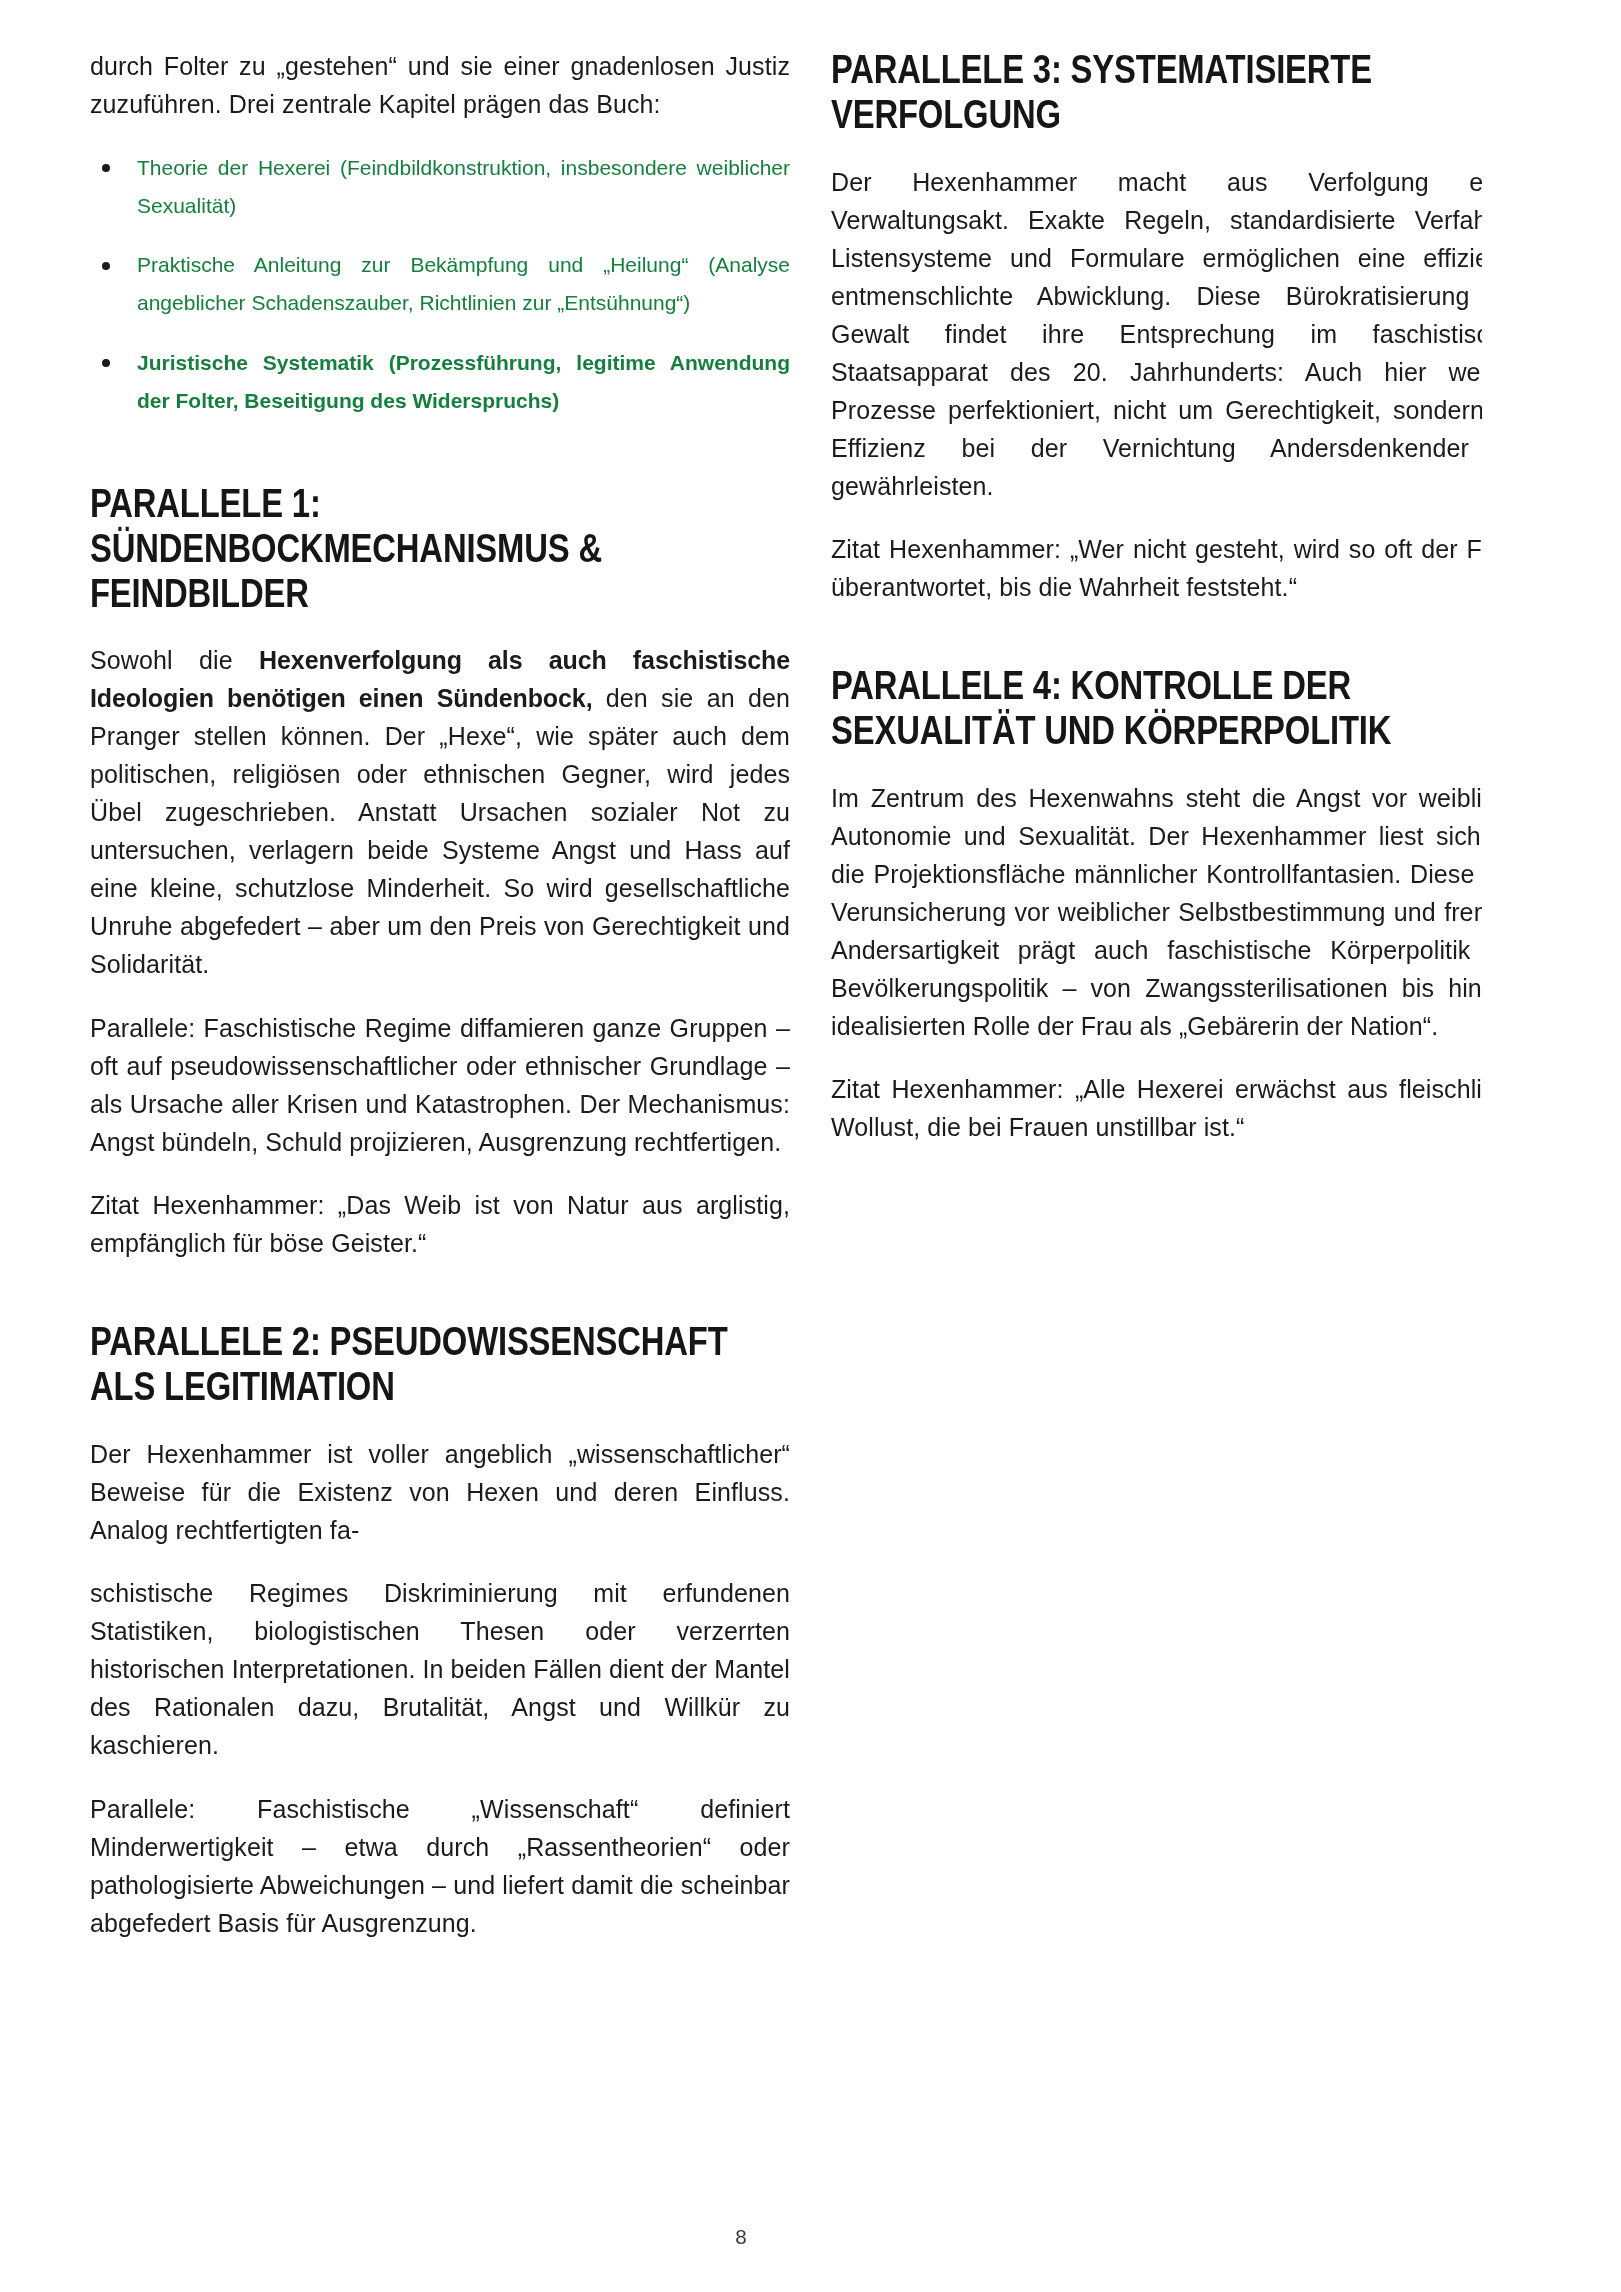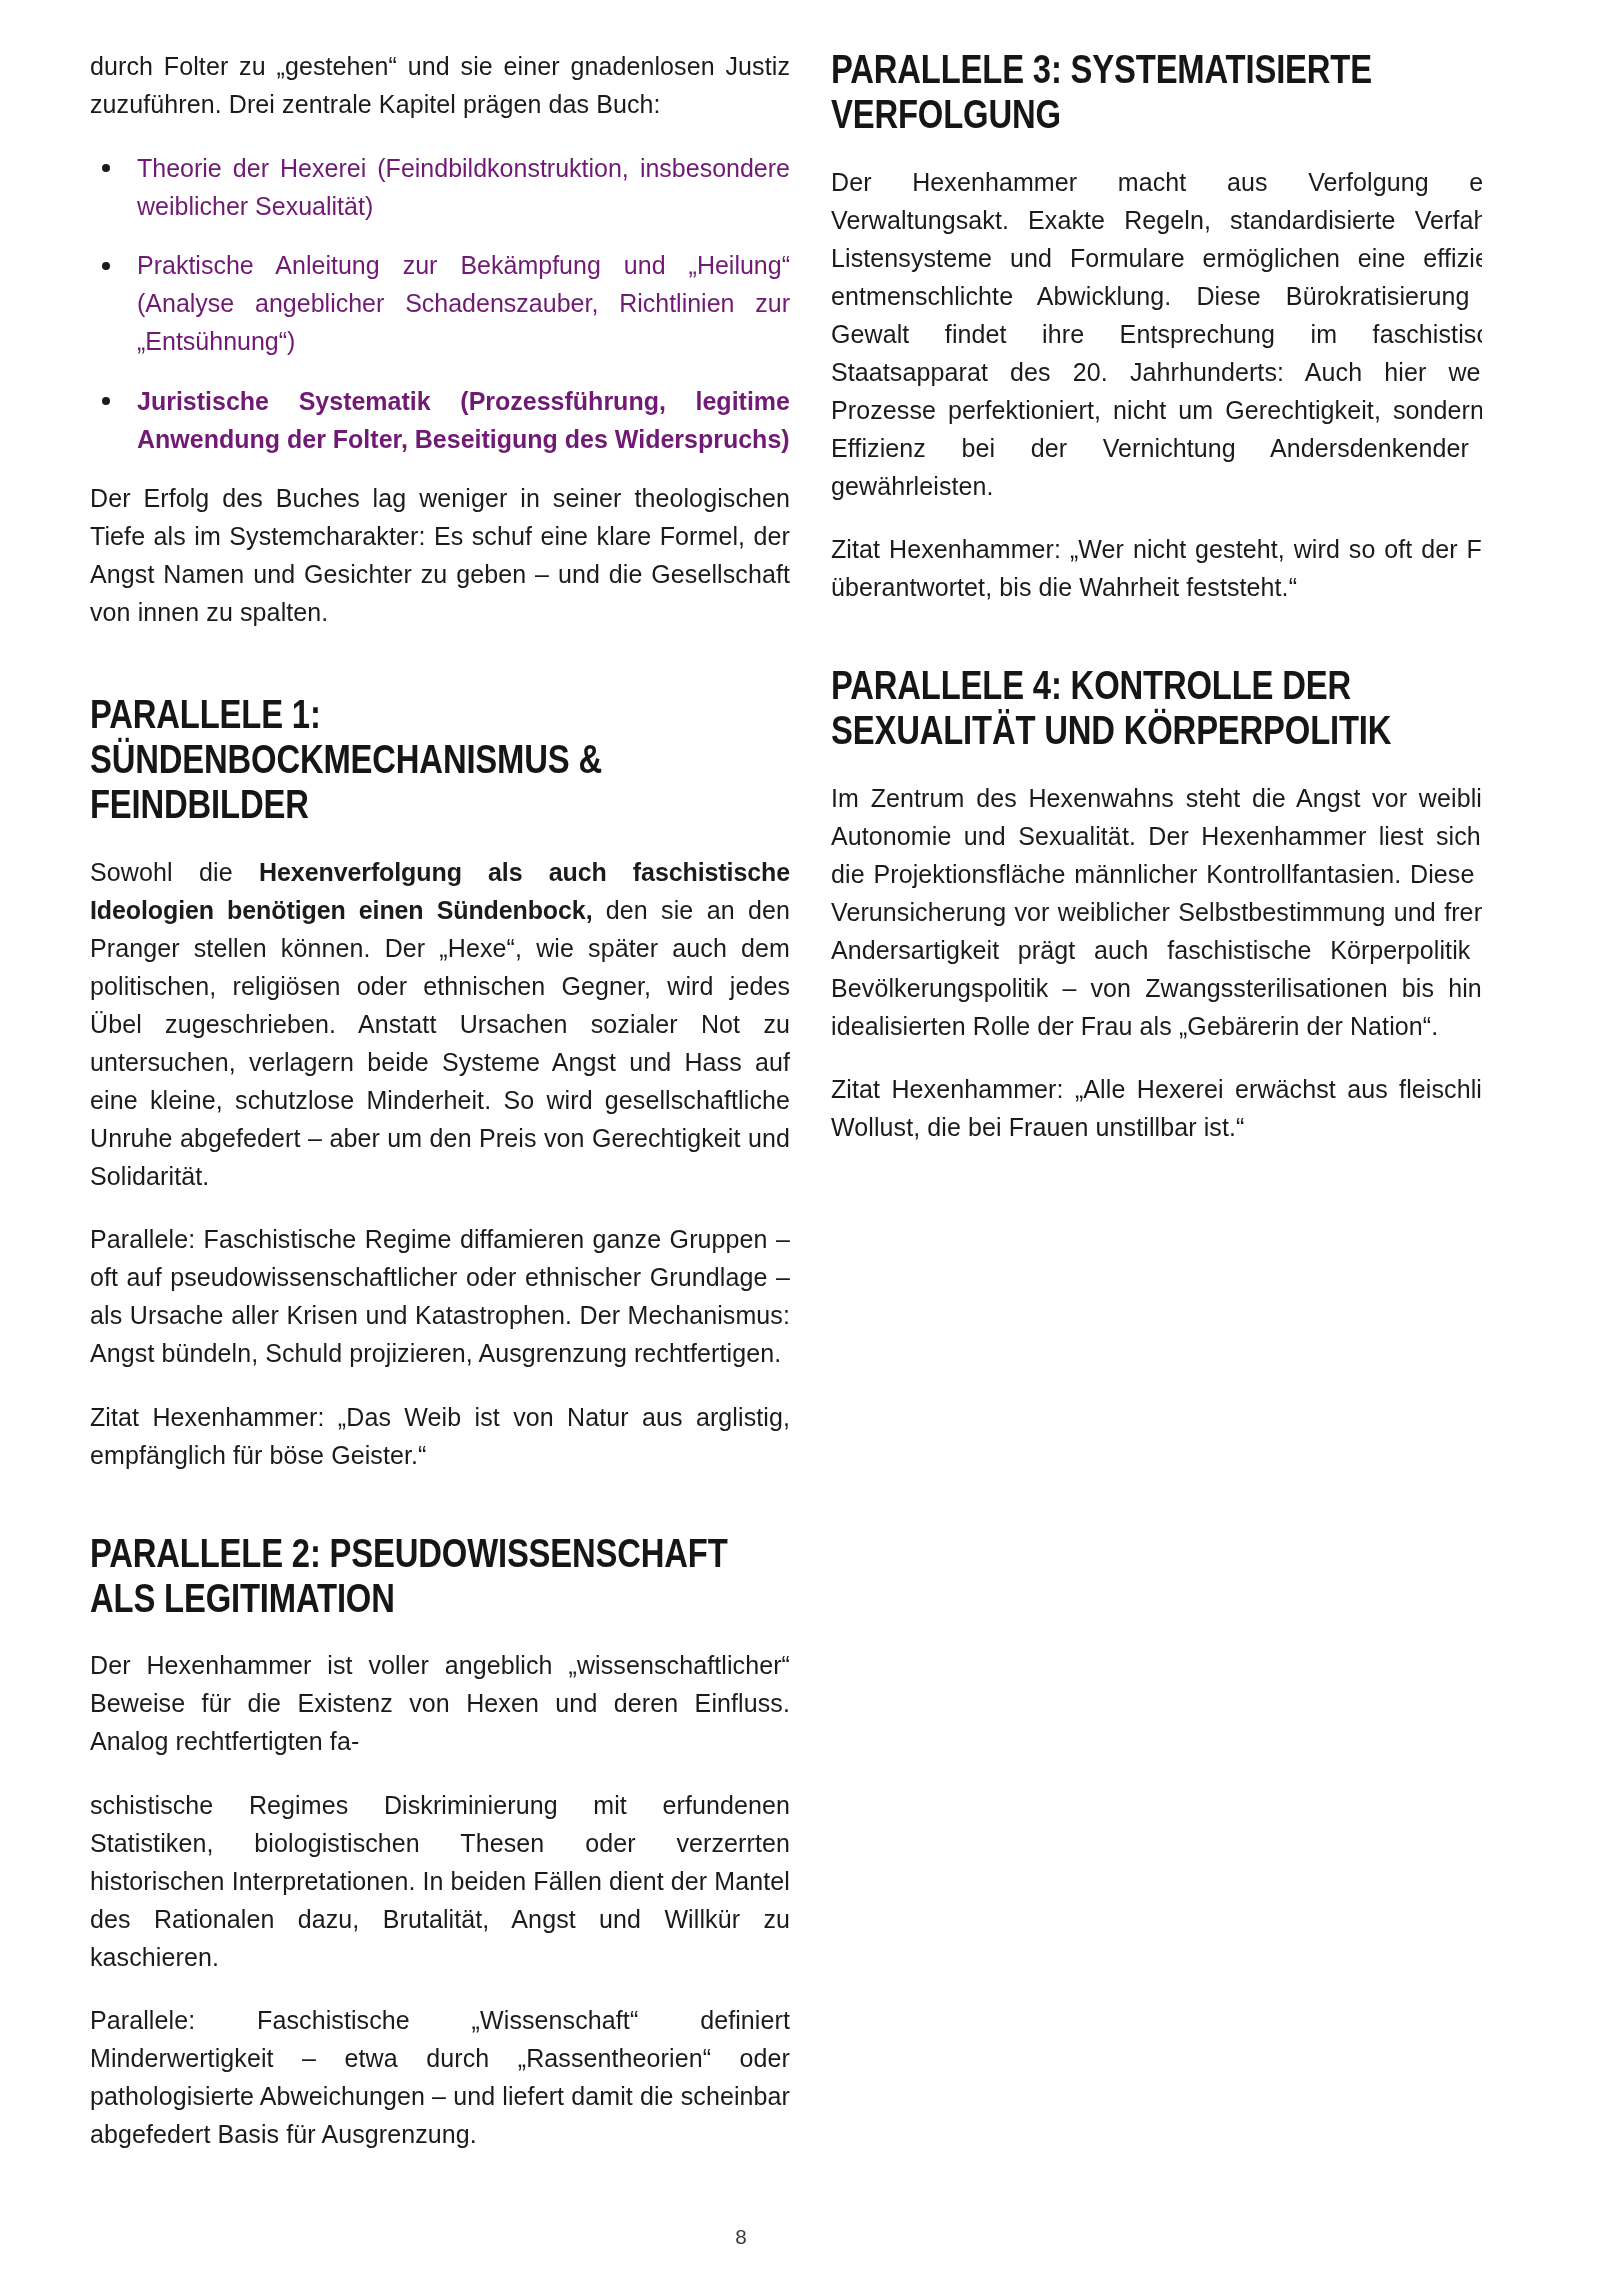--- a/index.html
+++ b/index.html
@@ -50,25 +50,25 @@
   
   ul.bullets {
     margin: 0 0 21.6px 0;
     padding: 0;
     list-style: none;
   }
   ul.bullets li {
     position: relative;
     margin: 0 0 21.6px 0;
     padding-left: 47px;
-    font-size: 25px;
+    font-size: 21px;
     line-height: 38px;
     font-weight: 300;
     text-align: justify;
-    color: #701a75;
+    color: #15803d;
   }
   ul.bullets li:last-child {
     margin-bottom: 0;
     font-weight: bold;
   }
   ul.bullets li .dot {
     position: absolute;
     left: 11.8px;
     top: 15.7px;
     width: 7.8px;
@@ -123,21 +123,20 @@
       <li>
         <span class="dot"></span>
         <span>Praktische Anleitung zur Bekämpfung und „Heilung“ (Analyse angeblicher Schadenszauber, Richtlinien zur „Entsühnung“)</span>
       </li>
       <li>
         <span class="dot"></span>
         <span>Juristische Systematik (Prozessführung, legitime Anwendung der Folter, Beseitigung des Widerspruchs)</span>
       </li>
     </ul>
 
-    <p class="body-text">Der Erfolg des Buches lag weniger in seiner theologischen Tiefe als im Systemcharakter: Es schuf eine klare Formel, der Angst Namen und Gesichter zu geben – und die Gesellschaft von innen zu spalten.</p>
 
     <h2 class="section-head first">Parallele 1: Sündenbockmechanismus &amp; Feindbilder</h2>
 
     <p class="body-text">
       <span>Sowohl die </span><b>Hexenverfolgung als auch faschistische Ideologien benötigen einen Sündenbock,</b><span> den sie an den Pranger stellen können. Der „Hexe“, wie später auch dem politischen, religiösen oder ethnischen Gegner, wird jedes Übel zugeschrieben. Anstatt Ursachen sozialer Not zu untersuchen, verlagern beide Systeme Angst und Hass auf eine kleine, schutzlose Minderheit. So wird gesellschaftliche Unruhe abgefedert – aber um den Preis von Gerechtigkeit und Solidarität.</span>
     </p>
 
     <p class="body-text">Parallele: Faschistische Regime diffamieren ganze Gruppen – oft auf pseudowissenschaftlicher oder ethnischer Grundlage – als Ursache aller Krisen und Katastrophen. Der Mechanismus: Angst bündeln, Schuld projizieren, Ausgrenzung rechtfertigen.</p>
 
     <p class="body-text">Zitat Hexenhammer: „Das Weib ist von Natur aus arglistig, empfänglich für böse Geister.“</p>

